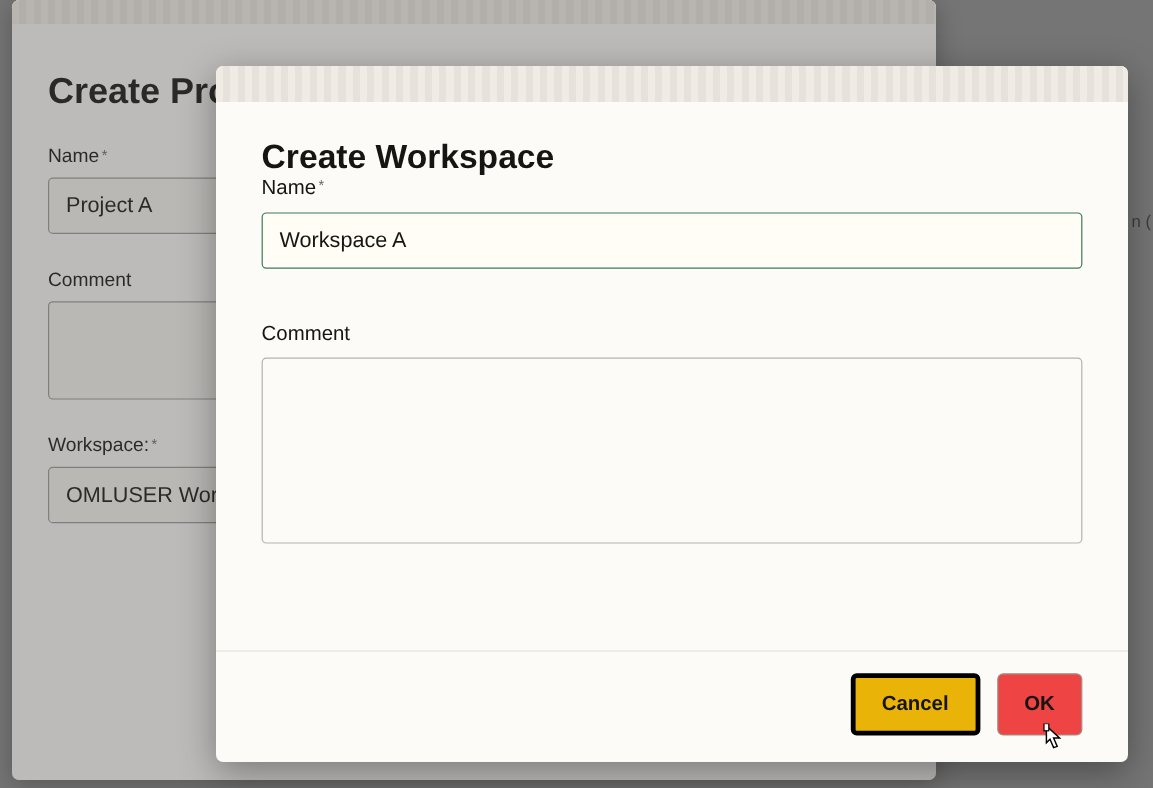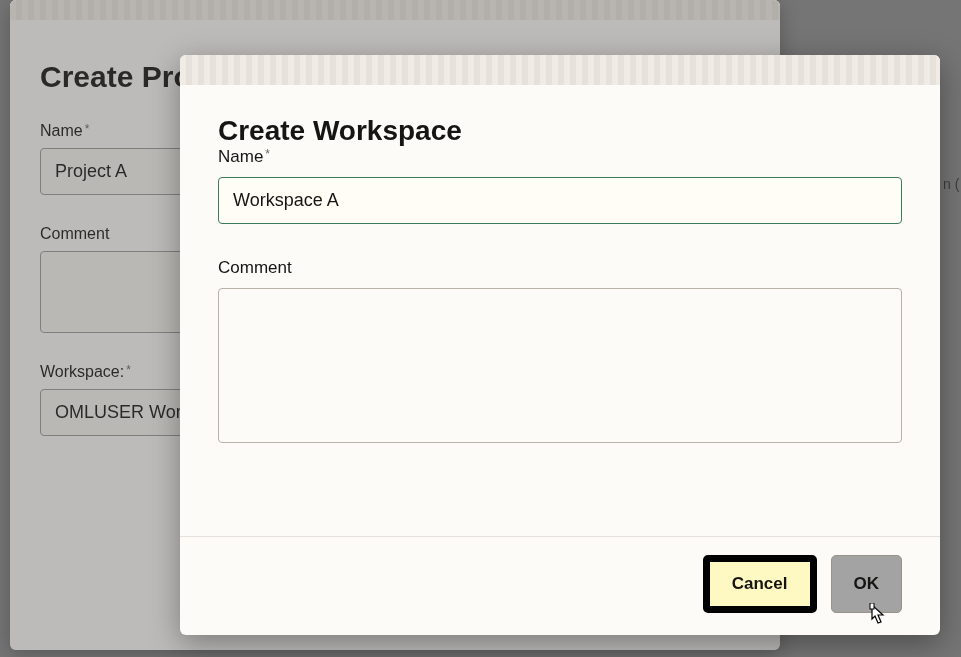--- a/index.html
+++ b/index.html
@@ -111,21 +111,21 @@
     }
     .front-label .star { color: #666; font-size: 12px; vertical-align: top; margin-left: 2px; }
     .front-input {
       width: 100%;
       border: 1px solid #3b7a5a;
       border-radius: 4px;
       background: #fffdf6;
       padding: 12px 14px;
       font-size: 18px;
       color: #161513;
-      margin-bottom: 34px;
+      margin-bottom: 44px;
       outline: none;
     }
     .front-textarea {
       width: 100%;
       height: 155px;
       border: 1px solid #b8b2a8;
       border-radius: 4px;
       background: #fdfbf8;
       padding: 10px;
       resize: none;
@@ -137,26 +137,26 @@
       display: flex;
       justify-content: flex-end;
       gap: 14px;
     }
     .btn {
       padding: 12px 22px;
       font-size: 17px;
       font-weight: 600;
       border-radius: 5px;
       cursor: pointer;
-      border: 7px solid #000000;
-      background: #fef9c3;
+      border: 4px solid #000000;
+      background: #eab308;
       color: #161513;
     }
     .btn-ok {
-      background: #a3a3a3;
+      background: #ef4444;
       border: 1px solid #9a9488;
     }
 
     
     .cursor {
       position: absolute;
       top: 603px;
       left: 866px;
       width: 22px;
       height: 26px;

